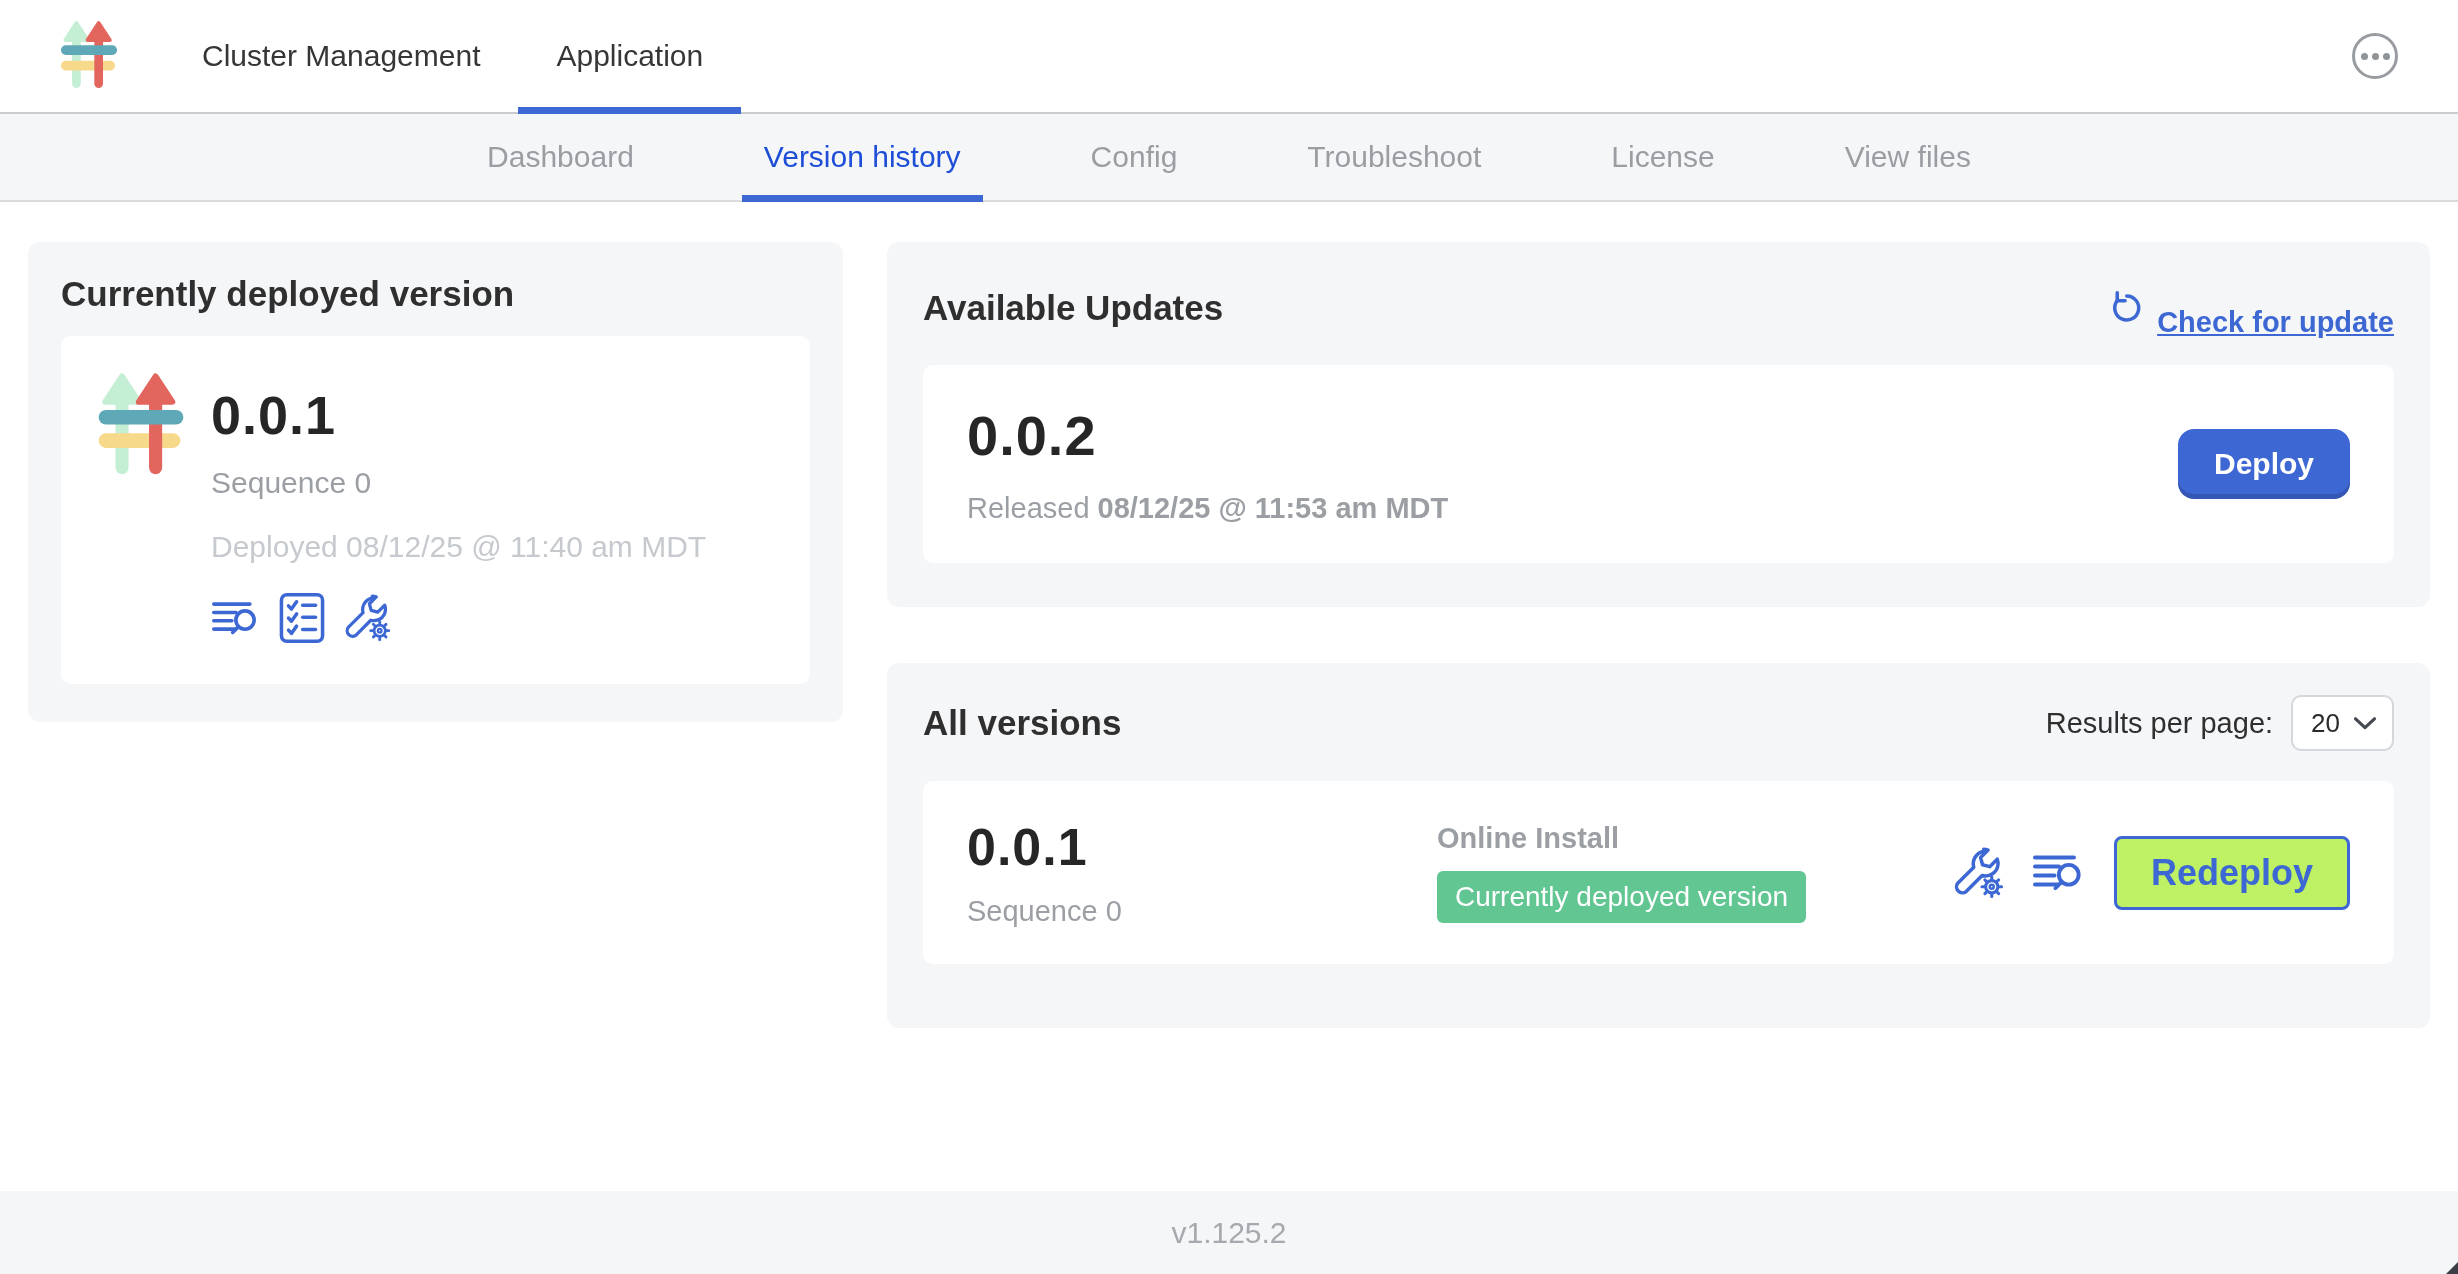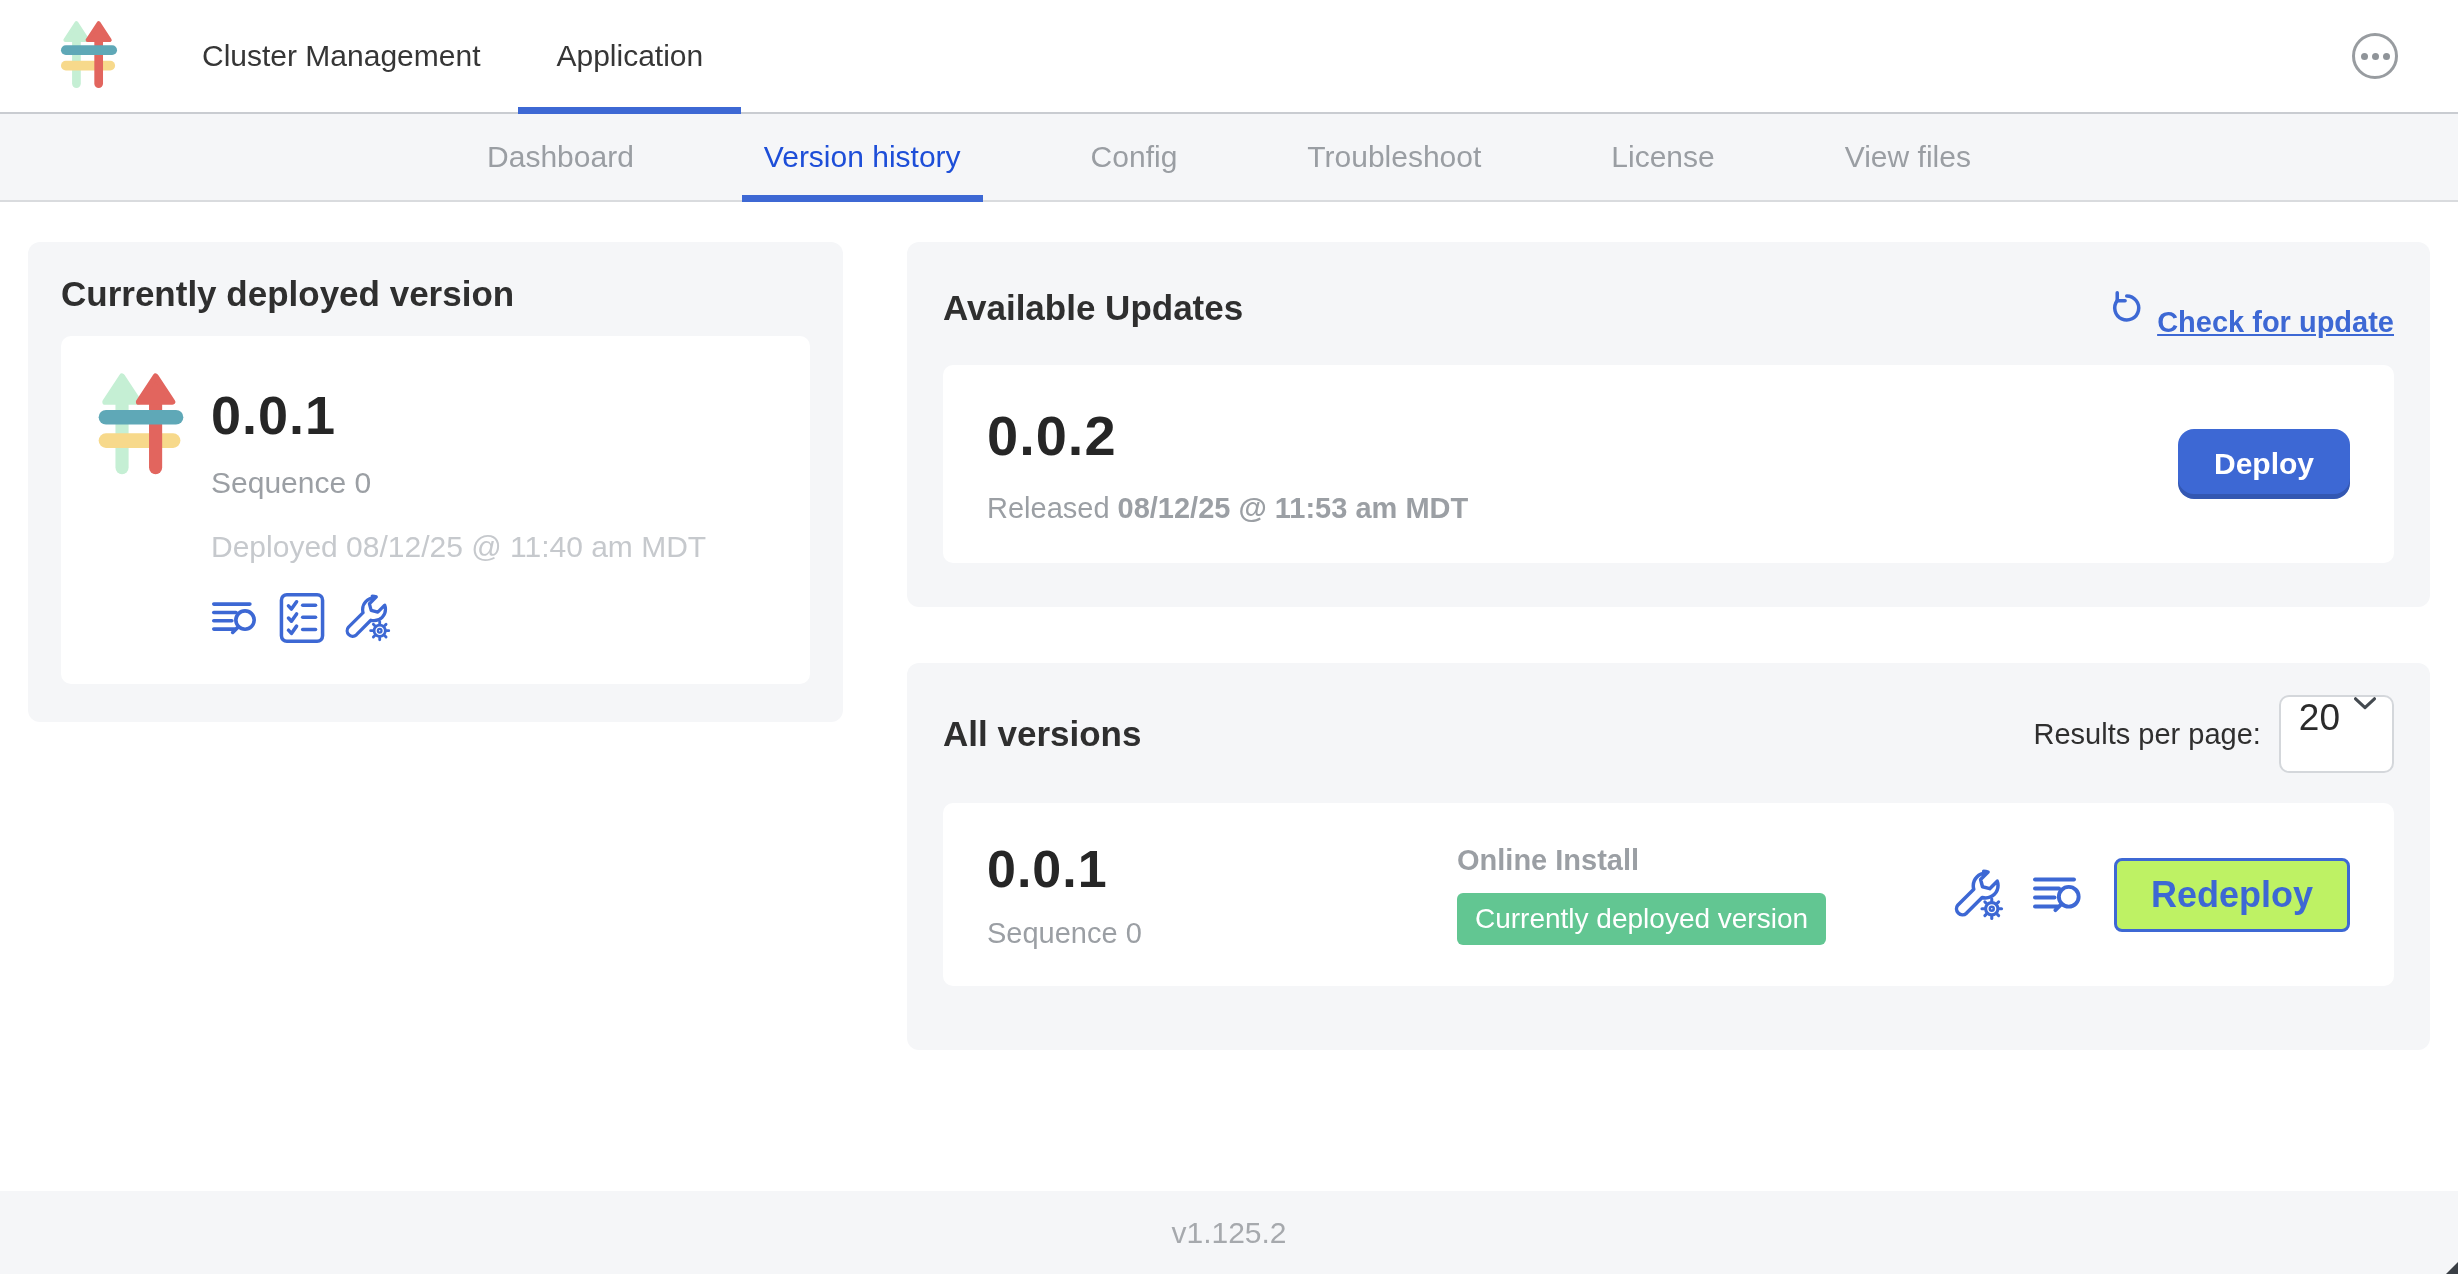--- a/index.html
+++ b/index.html
@@ -45,21 +45,21 @@
     position: relative; display: flex; align-items: center;
     font-size: 30px; color: #9a9ea3; cursor: pointer; white-space: nowrap;
   }
   .subnav-item.active { color: #1d4ed8; }
   .subnav-item.active::after {
     content: ""; position: absolute; left: -22px; right: -22px; bottom: -2px;
     height: 7px; background: var(--accent, #3D68D4);
   }
 
   
-  main { flex: 1 1 auto; display: flex; gap: 64px; padding: 40px 28px 0; align-items: flex-start; }
+  main { flex: 1 1 auto; display: flex; gap: 44px; padding: 40px 28px 0; align-items: flex-start; }
   .panel { background: #f5f6f8; border-radius: 12px; }
   .panel h2 { margin: 0; font-size: 35px; font-weight: 700; color: #2f2f2f; }
   .card { background: #fff; border-radius: 10px; }
 
   
   .panel-left { flex: 0 0 815px; padding: 32px 33px 38px; }
   .deployed-card { margin-top: 22px; padding: 36px 36px 40px; display: flex; gap: 26px; }
   .card-logo { flex: none; width: 88px; height: 108px; }
   .cd-version { font-size: 54px; font-weight: 700; color: #262626; margin-top: 12px; letter-spacing: 1px; }
   .cd-seq { font-size: 30px; color: #9b9fa4; margin-top: 20px; }
@@ -82,23 +82,23 @@
     background: var(--accent, #3D68D4); color: #fff; font-family: inherit;
     font-size: 30px; font-weight: 700; border: none; border-radius: 16px;
     height: 70px; padding: 0 36px; cursor: pointer;
     box-shadow: inset 0 -5px 0 rgba(0,0,0,.16);
   }
 
   .panel-versions { padding: 32px 36px 64px; }
   .results { display: flex; align-items: center; gap: 18px; }
   .results-label { font-size: 29px; color: #2f2f2f; }
   .select {
-    display: flex; align-items: flex-start; gap: 14px; background: #fff;
-    border: 2px solid #d4d7db; border-radius: 10px; height: 78px;
-    padding: 0 16px 0 18px; font-size: 37px; color: #2b2b2b; cursor: pointer;
+    display: flex; align-items: center; gap: 14px; background: #fff;
+    border: 2px solid #d4d7db; border-radius: 10px; height: 56px;
+    padding: 0 16px 0 18px; font-size: 26px; color: #2b2b2b; cursor: pointer;
   }
   .version-row { margin-top: 30px; padding: 36px 44px; display: flex; align-items: center; }
   .col-version { flex: 0 0 470px; }
   .vr-version { font-size: 52px; font-weight: 700; color: #262626; letter-spacing: 1px; }
   .vr-seq { font-size: 29px; color: #9b9fa4; margin-top: 18px; }
   .col-meta { flex: 1 1 auto; }
   .install-type { font-size: 29px; font-weight: 600; color: #9b9fa4; }
   .badge {
     display: inline-block; margin-top: 16px; background: var(--badge-green, #62C692);
     color: #fff; font-size: 28px; padding: 10px 18px; border-radius: 6px;

